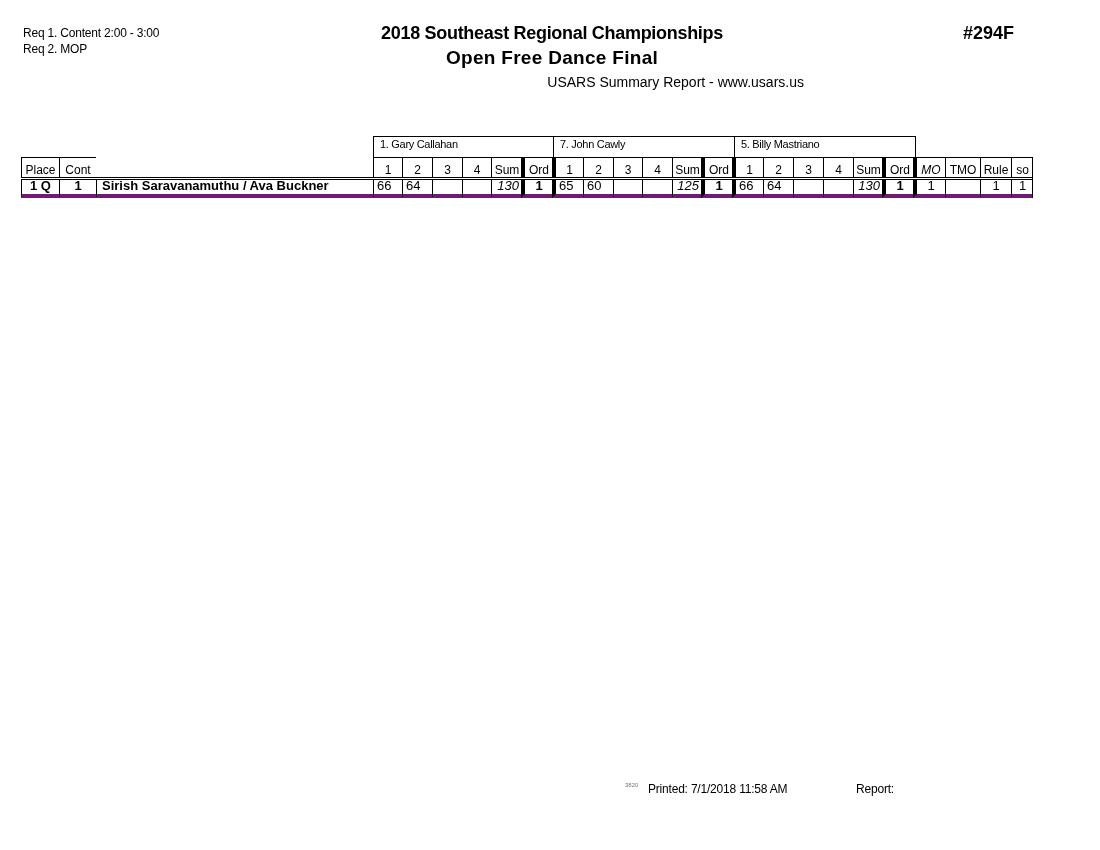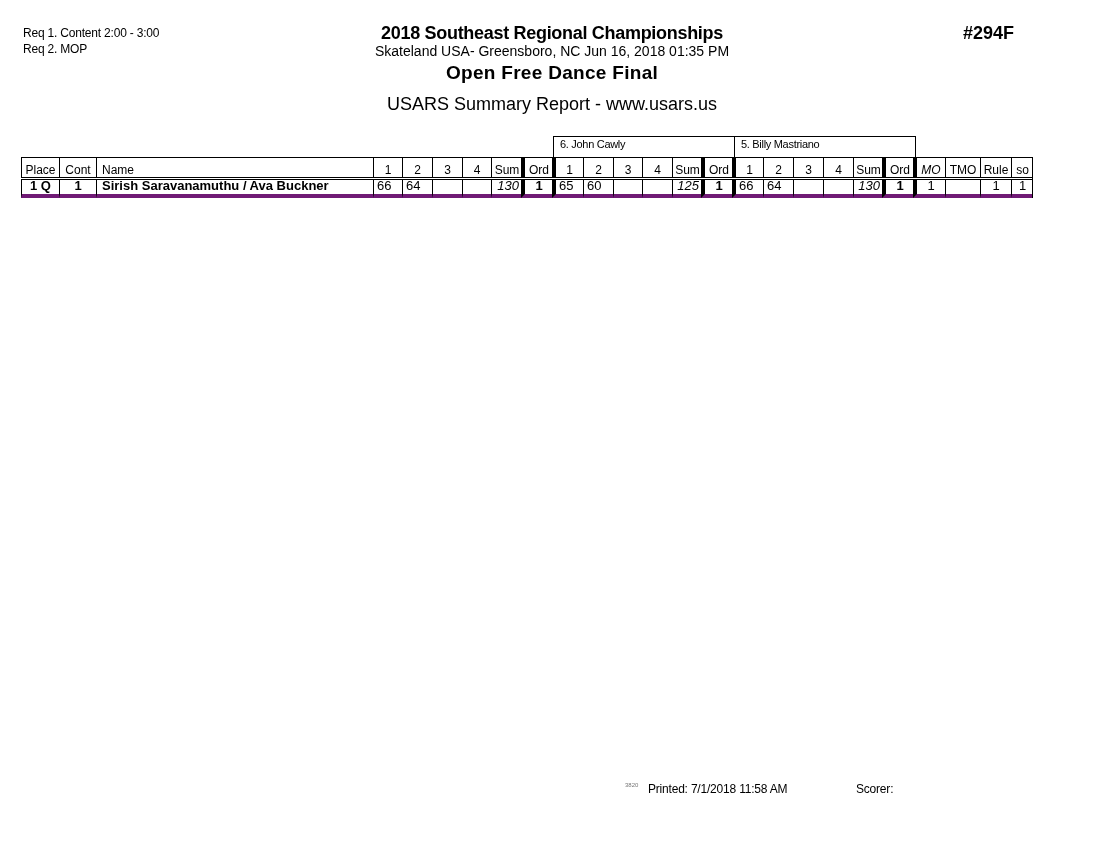--- a/index.html
+++ b/index.html
@@ -42,23 +42,24 @@
       margin-top: -1px;
     }
     .event-name {
       font-weight: bold;
       font-size: 19px;
       line-height: 24px;
       letter-spacing: 0.3px;
       margin-top: 2px;
     }
     .report-title {
-      font-size: 18px;
+      font-size: 14px;
       line-height: 22px;
-      margin-top: 8px;
+      margin-top: 1px;
+      text-align: right;
     }
     .event-number {
       position: absolute;
       left: 963px;
       top: 22px;
       font-weight: bold;
       font-size: 18px;
       line-height: 22px;
     }
 
@@ -149,35 +150,34 @@
 </head>
 <body>
 
 <div class="req-notes">
   <div>Req  1.  Content 2:00 - 3:00</div>
   <div>Req  2.  MOP</div>
 </div>
 
 <div class="header">
   <div class="event-title">2018 Southeast Regional Championships</div>
-  <div class="venue-line">Skateland USA- Greensboro, NC  Jun 16, 2018  01:35 PM</div>
   <div class="event-name">Open Free Dance Final</div>
   <div class="report-title">USARS Summary Report - www.usars.us</div>
 </div>
 
 <div class="event-number">#294F</div>
 
 <div class="grid">
 
-  <div class="judge-head" style="left:553px;width:182px;">6.  John Cawly</div>
+  <div class="judge-head" style="left:373px;width:181px;">1.  Gary Callahan</div>
+  <div class="judge-head" style="left:553px;width:182px;">7.  John Cawly</div>
   <div class="judge-head" style="left:734px;width:182px;">5.  Billy Mastriano</div>
 
   <div class="cell hrow" style="left:21px;width:38px;">Place</div>
   <div class="cell hrow" style="left:59px;width:37px;">Cont</div>
-  <div class="cell hrow left" style="left:96px;width:277px;">Name</div>
 
   <div class="cell hrow" style="left:373px;width:29px;">1</div>
   <div class="cell hrow" style="left:402px;width:30px;">2</div>
   <div class="cell hrow" style="left:432px;width:30px;">3</div>
   <div class="cell hrow" style="left:462px;width:29px;">4</div>
   <div class="cell hrow" style="left:491px;width:31px;">Sum</div>
   <div class="cell hrow thick" style="left:521px;width:32px;">Ord</div>
 
   <div class="cell hrow thick" style="left:552px;width:31px;">1</div>
   <div class="cell hrow" style="left:583px;width:30px;">2</div>
@@ -229,13 +229,13 @@
   <div class="cell drow thick" style="left:913px;width:32px;">1</div>
   <div class="cell drow" style="left:945px;width:35px;"></div>
   <div class="cell drow" style="left:980px;width:31px;">1</div>
   <div class="cell drow" style="left:1011px;width:22px;">1</div>
 
   <div class="right-edge" style="left:1032px;top:157px;height:41px;"></div>
 </div>
 
 <div class="footer-code">3820</div>
 <div class="footer-printed">Printed:  7/1/2018  11:58 AM</div>
-<div class="footer-scorer">Scorer:</div>
+<div class="footer-scorer">Report:</div>
 
 </body></html>

